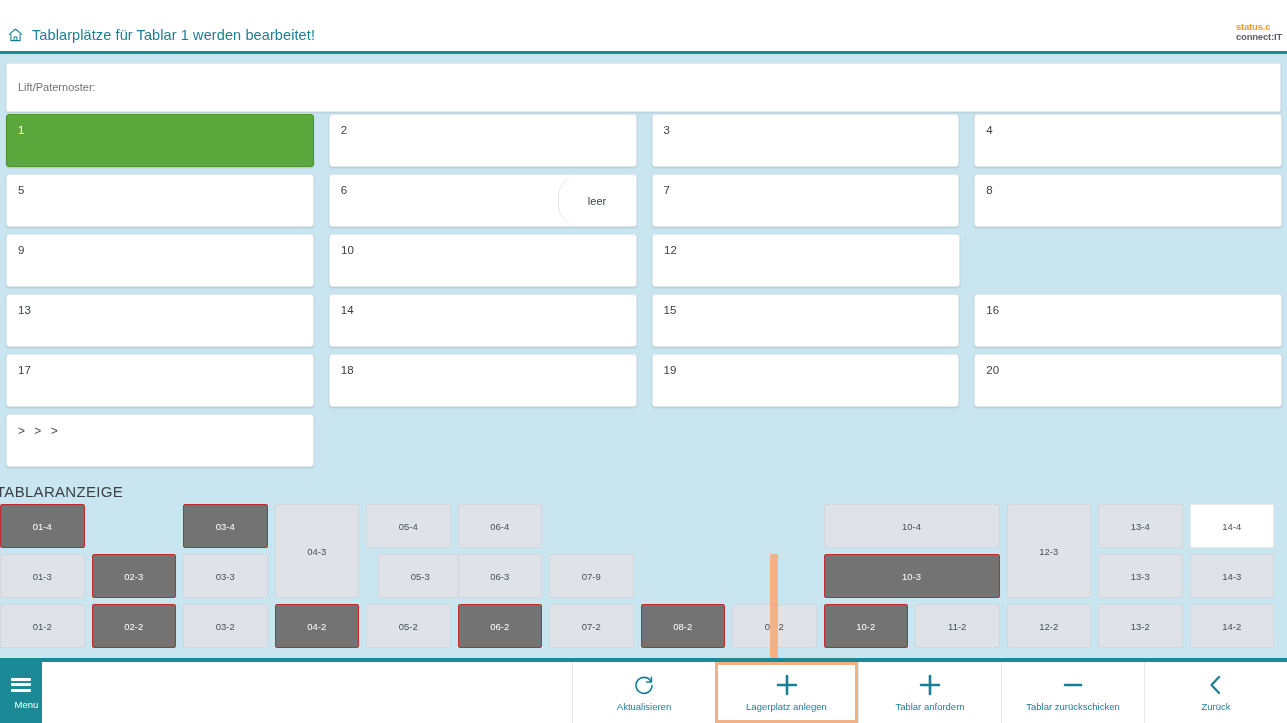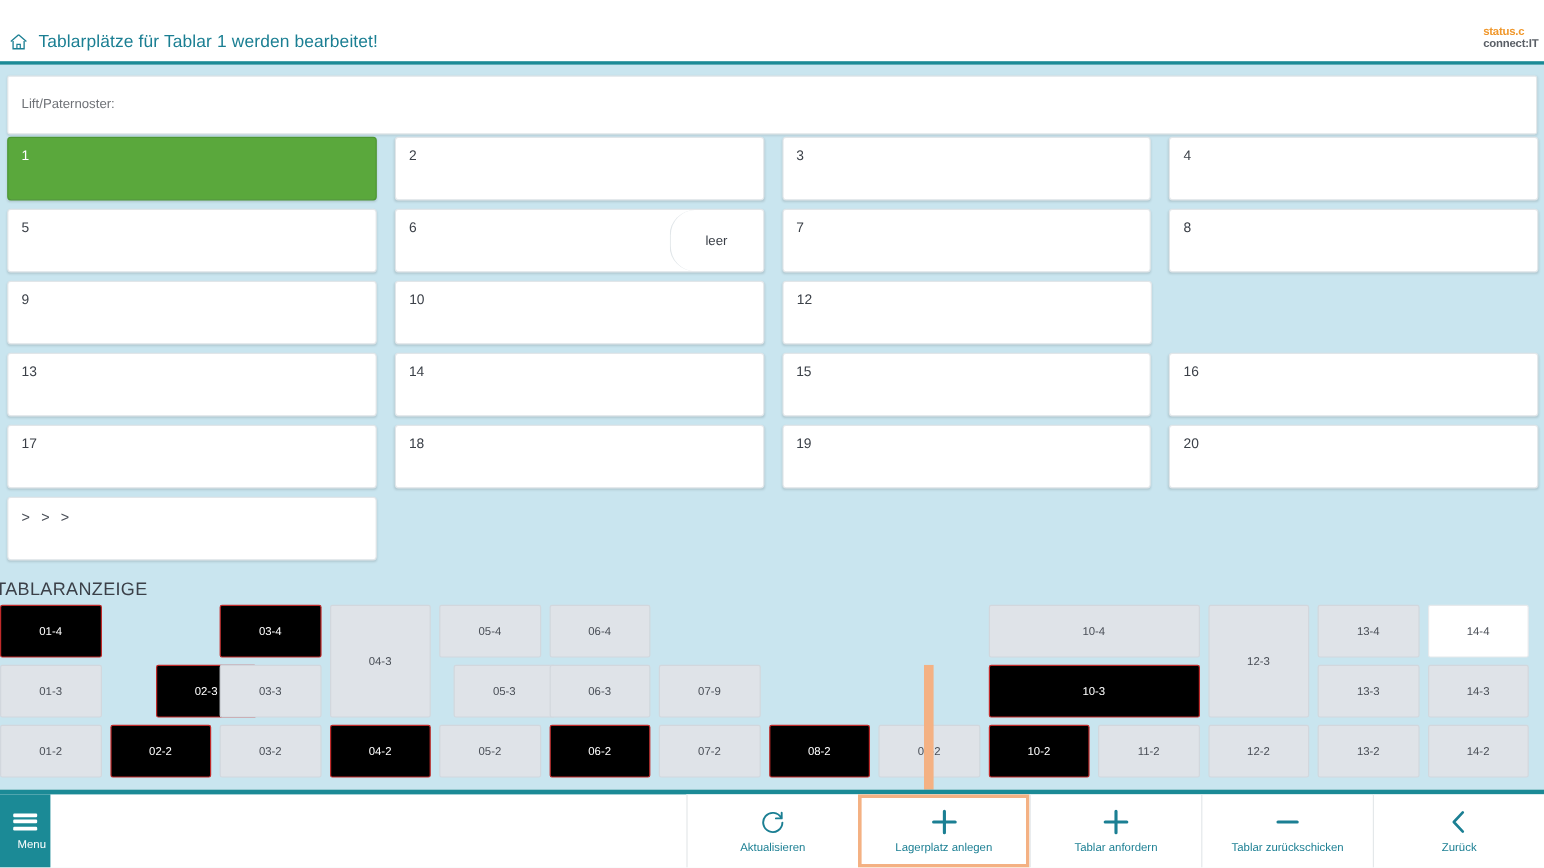--- a/index.html
+++ b/index.html
@@ -111,21 +111,21 @@
   .tb-cell {
     position: absolute;
     background: #dfe3e8;
     border: 1px solid #d2d7dd;
     border-radius: 2px;
     display: flex; align-items: center; justify-content: center;
     font-size: 9.5px; color: #4a4f57;
     cursor: pointer;
   }
   .tb-cell.red {
-    background: #000000;
+    background: #737373;
     border-color: #c02a2a;
     color: #ffffff;
   }
   .tb-cell.white {
     background: #ffffff;
     border-color: #e6e9ec;
     color: #4a4f57;
   }
 
   
@@ -292,21 +292,21 @@
         <div class="tb-cell red" style="left: 4px; top: 2px; width: 84.5px; height: 44px;">01-4</div>
         <div class="tb-cell red" style="left: 187px; top: 2px; width: 84.5px; height: 44px;">03-4</div>
         <div class="tb-cell" style="left: 278.5px; top: 2px; width: 84.5px; height: 94px;">04-3</div>
         <div class="tb-cell" style="left: 370px; top: 2px; width: 84.5px; height: 44px;">05-4</div>
         <div class="tb-cell" style="left: 461.5px; top: 2px; width: 84.5px; height: 44px;">06-4</div>
         <div class="tb-cell" style="left: 827.5px; top: 2px; width: 176px; height: 44px;">10-4</div>
         <div class="tb-cell" style="left: 1010.5px; top: 2px; width: 84.5px; height: 94px;">12-3</div>
         <div class="tb-cell" style="left: 1102px; top: 2px; width: 84.5px; height: 44px;">13-4</div>
         <div class="tb-cell white" style="left: 1193.5px; top: 2px; width: 84.5px; height: 44px;">14-4</div>
         <div class="tb-cell" style="left: 4px; top: 52px; width: 84.5px; height: 44px;">01-3</div>
-        <div class="tb-cell red" style="left: 95.5px; top: 52px; width: 84.5px; height: 44px; margin-left: 38px;">02-3</div>
+        <div class="tb-cell red" style="left: 95.5px; top: 52px; width: 84.5px; height: 44px;">02-3</div>
         <div class="tb-cell" style="left: 187px; top: 52px; width: 84.5px; height: 44px;">03-3</div>
         <div class="tb-cell" style="left: 370px; top: 52px; width: 84.5px; height: 44px; margin-left: 12px;">05-3</div>
         <div class="tb-cell" style="left: 461.5px; top: 52px; width: 84.5px; height: 44px;">06-3</div>
         <div class="tb-cell" style="left: 553px; top: 52px; width: 84.5px; height: 44px;">07-9</div>
         <div class="tb-cell red" style="left: 827.5px; top: 52px; width: 176px; height: 44px;">10-3</div>
         <div class="tb-cell" style="left: 1102px; top: 52px; width: 84.5px; height: 44px;">13-3</div>
         <div class="tb-cell" style="left: 1193.5px; top: 52px; width: 84.5px; height: 44px;">14-3</div>
         <div class="tb-cell" style="left: 4px; top: 102px; width: 84.5px; height: 44px;">01-2</div>
         <div class="tb-cell red" style="left: 95.5px; top: 102px; width: 84.5px; height: 44px;">02-2</div>
         <div class="tb-cell" style="left: 187px; top: 102px; width: 84.5px; height: 44px;">03-2</div>

